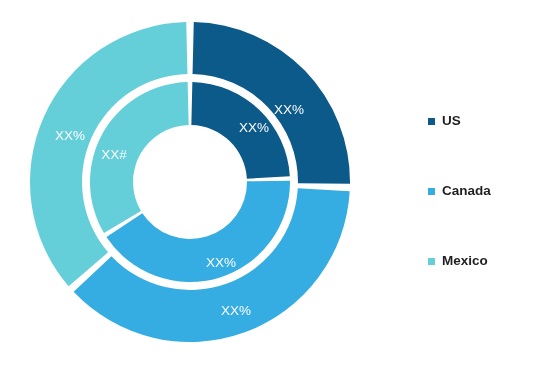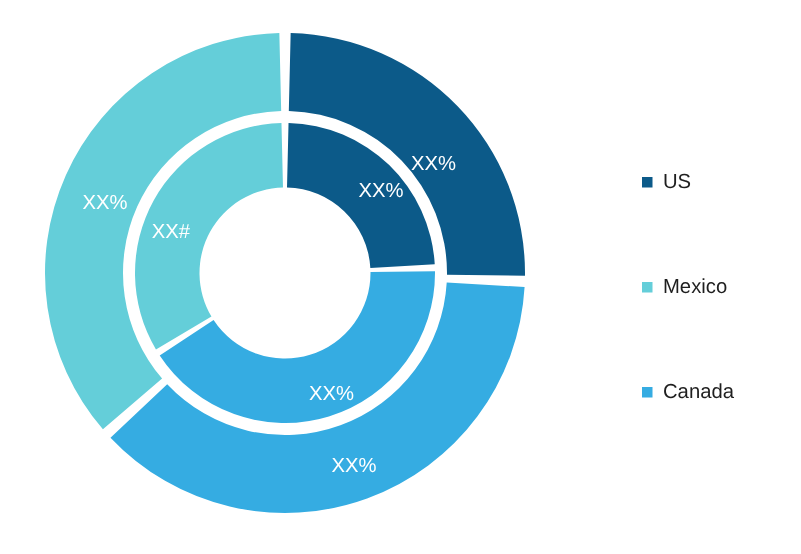--- a/index.html
+++ b/index.html
@@ -21,20 +21,21 @@
   #legend{
     position:absolute;
     left:428px;
     top:86px;
     width:106px;
   }
   .legend-item{
     display:flex;
     align-items:center;
     height:70px;
+    font-weight:bold;
   }
   .legend-swatch{
     width:7px;height:7px;
     flex:0 0 auto;
     margin-right:7px;
   }
   .legend-label{
     font-family:"Liberation Sans", sans-serif;
     font-size:13.5px;
     color:#1f1f1f;
@@ -67,20 +68,20 @@
     <text class="seg-label" x="114" y="155">XX#</text>
   </g>
 </svg>
 
 <div id="legend">
   <div class="legend-item">
     <span class="legend-swatch" style="background: rgb(12, 90, 137);"></span>
     <span class="legend-label">US</span>
   </div>
   <div class="legend-item">
+    <span class="legend-swatch" style="background: rgb(53, 172, 226);"></span>
+    <span class="legend-label">Canada</span>
+  </div>
+  <div class="legend-item">
     <span class="legend-swatch" style="background: rgb(100, 206, 217);"></span>
     <span class="legend-label">Mexico</span>
-  </div>
-  <div class="legend-item">
-    <span class="legend-swatch" style="background: rgb(53, 172, 226);"></span>
-    <span class="legend-label">Canada</span>
   </div>
 </div>
 
 </body></html>

